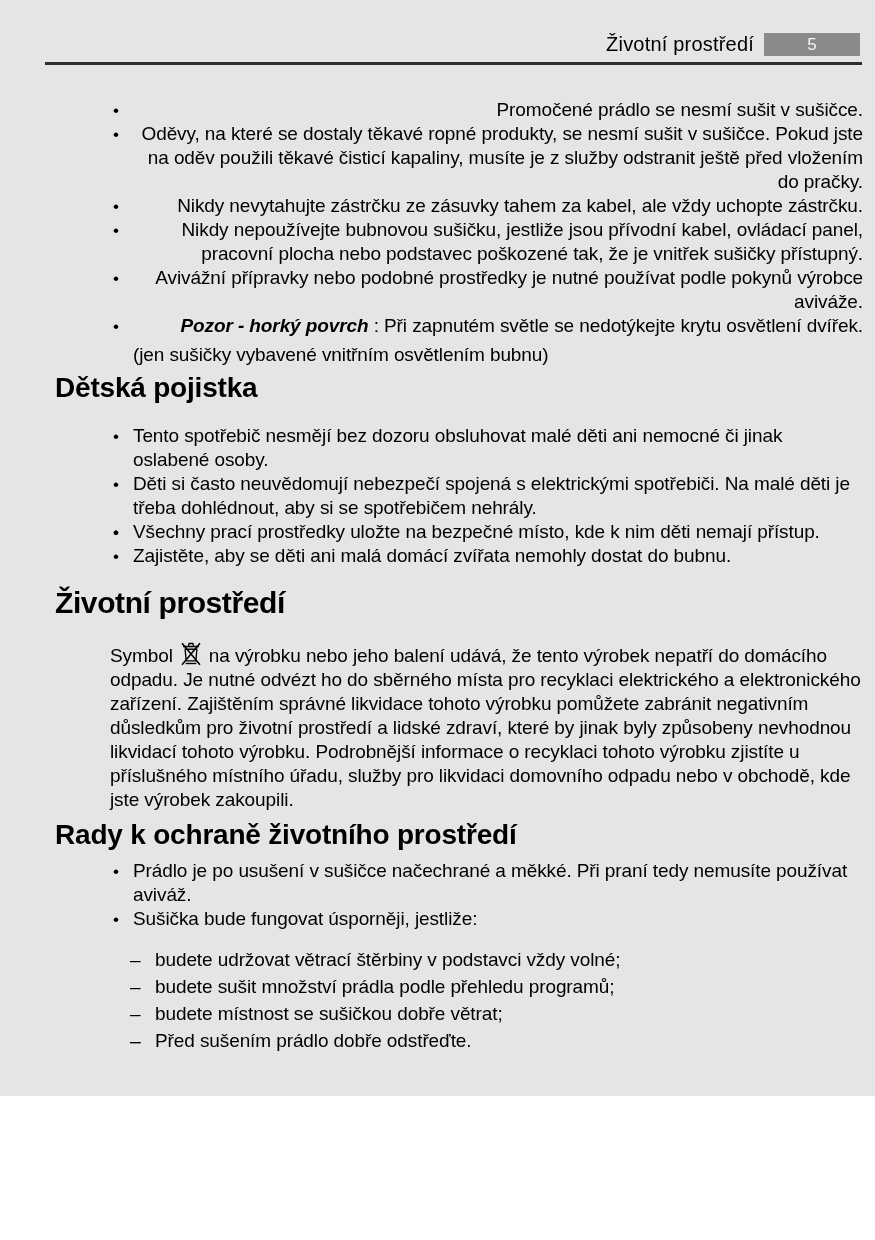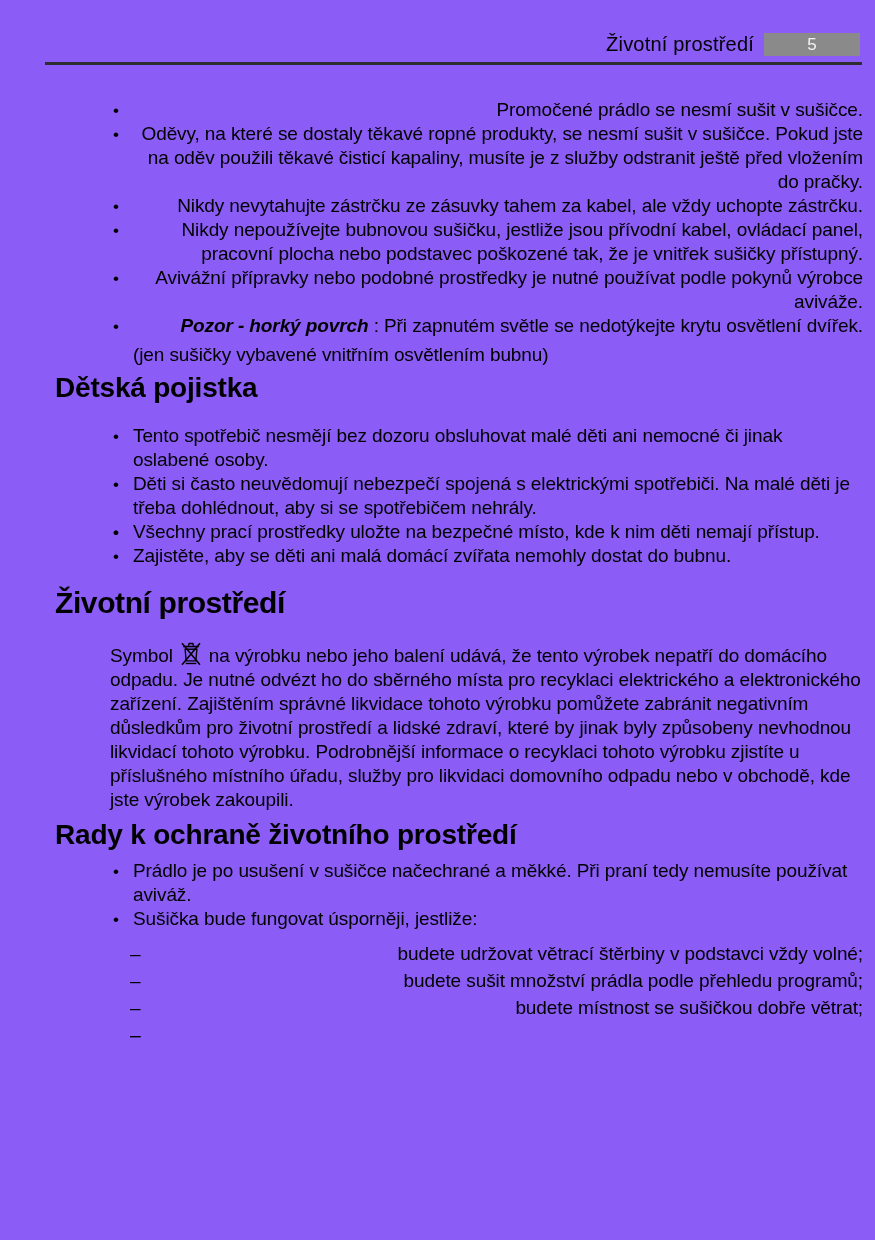--- a/index.html
+++ b/index.html
@@ -2,21 +2,21 @@
 <html lang="cs"><head>
 <meta charset="utf-8">
 <style>
   html, body { margin: 0; padding: 0; }
   body {
     width: 875px; height: 1240px;
     background: #ffffff;
     color: #000000;
     font-family: "Liberation Sans", sans-serif;
   }
-  .page { position: relative; width: 875px; height: 1240px; overflow: hidden; background: #8b5cf6; }
+  .page { position: relative; width: 875px; height: 1096px; overflow: hidden; background: #e5e5e5; }
 
   
   .hdr {
     display: flex; justify-content: flex-end; align-items: center;
     gap: 10px; padding: 33px 15px 0 0;
   }
   .hdr-title { font-size: 20px; letter-spacing: 0.2px; }
   .page-badge {
     width: 96px; height: 23px;
     background: #8a8a8a; color: #f3f3f3;
@@ -47,21 +47,21 @@
 
   #child-safety-heading { margin-top: 7px; }
   #safety-list { margin-top: 33px; text-align: right; }
   #child-safety-list { margin-top: 23px; }
   #env-paragraph {
     margin: 20px 0 0 55px; width: 752px;
   }
   #eco-heading { margin-top: 9px; }
   #eco-list { margin-top: 11px; }
 
-  ul.dashes { list-style: none; margin: 9px 0 0 -3px; padding: 0; text-align: right; }
+  ul.dashes { list-style: none; margin: 15px 0 0 -3px; padding: 0; }
   ul.dashes > li { position: relative; padding-left: 25px; line-height: 27px; }
   ul.dashes .marker { left: 0; }
   .dash-m::before { content: "–"; }
 
   .weee {
     display: inline-block;
     width: 22px; height: 26px;
     margin: 0 7px; vertical-align: -5px;
   }
 </style>
@@ -163,19 +163,20 @@
           </li>
           <li>
             <span class="marker dash-m"></span>
             <span>budete místnost se sušičkou dobře větrat;</span>
           </li>
           <li>
             <span class="marker dash-m"></span>
           </li>
           <li>
             <span class="marker dash-m"></span>
+            <span>Před sušením prádlo dobře odstřeďte.</span>
           </li>
         </ul>
       </li>
     </ul>
 
   </main>
 </div>
 
 </body></html>

